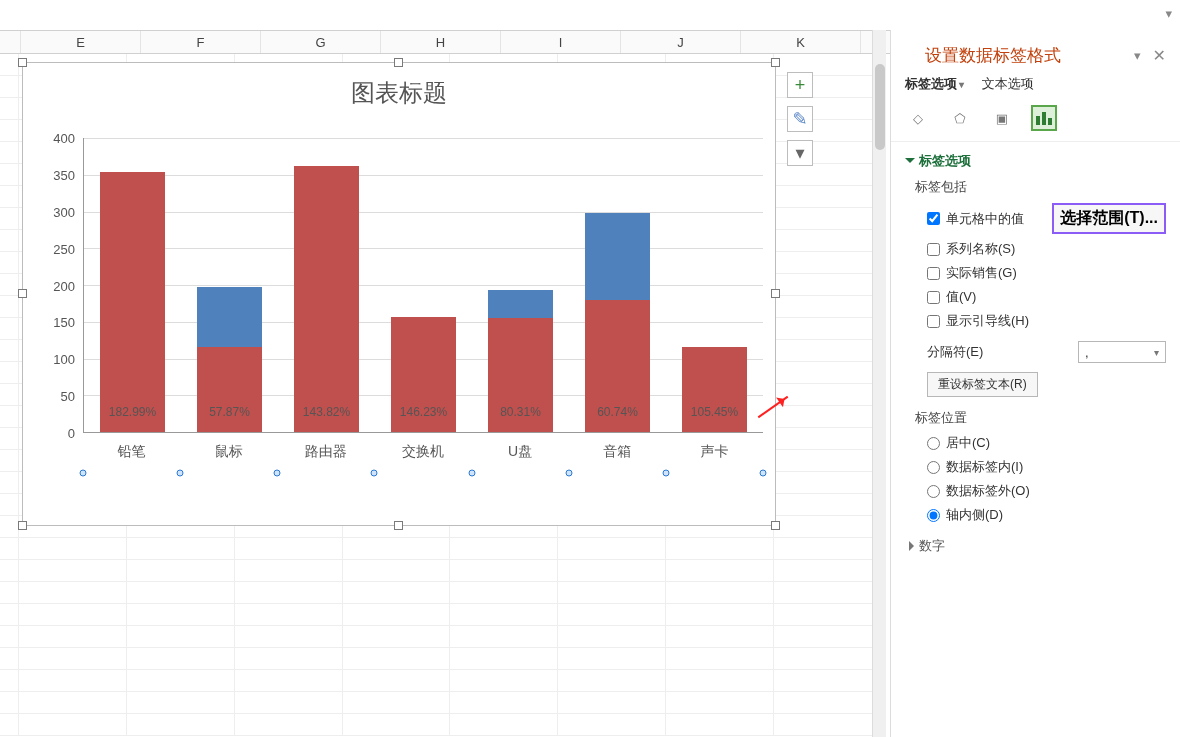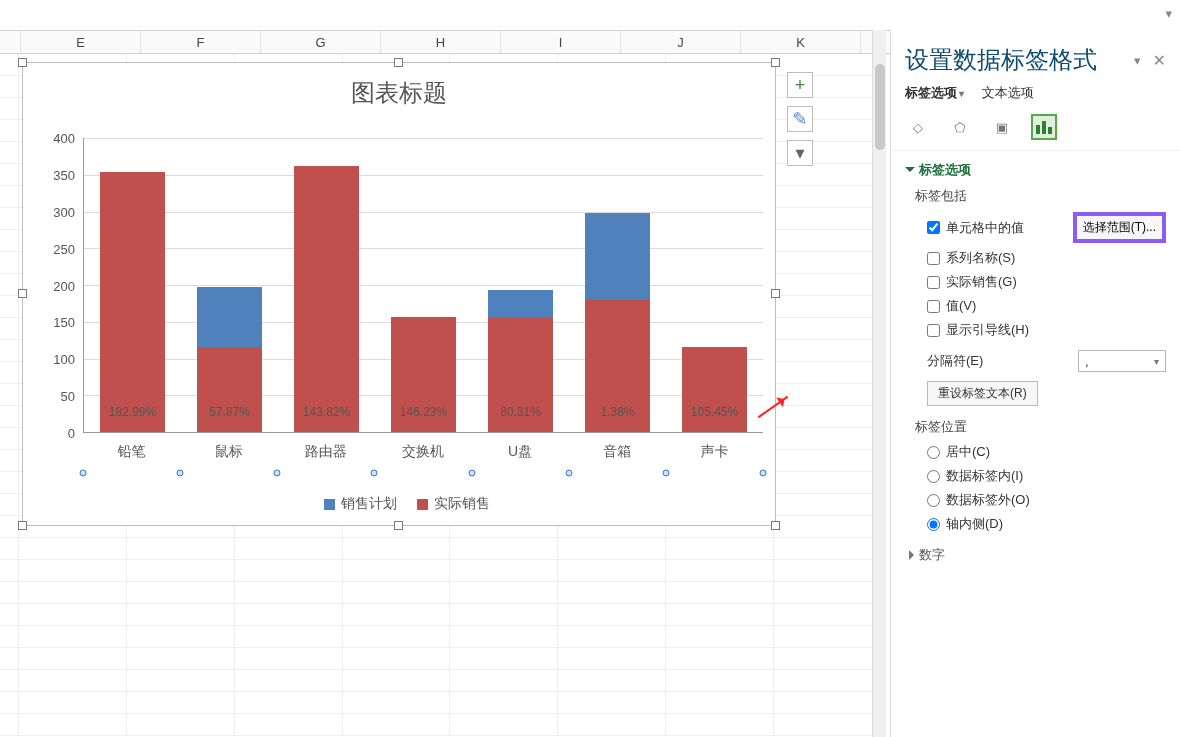--- a/index.html
+++ b/index.html
@@ -55,39 +55,39 @@
   .arrow { position:absolute; height:2px; background:#ff2020; }
   .arrow::after{ content:""; position:absolute; right:-2px; top:-5px; border:6px solid transparent; border-left-color:#ff2020; }
 
   
   .vscroll { position:absolute; left:872px; top:30px; width:14px; bottom:0; background:#f0f0f0; border-left:1px solid #dcdcdc; }
   .vthumb { position:absolute; left:2px; top:34px; width:10px; height:86px; background:#c9c9c9; border-radius:5px; }
 
   
   .pane { position:absolute; right:0; top:30px; width:290px; bottom:0; border-left:1px solid #dcdcdc; background:#fff; }
   .pane-title-row { display:flex; align-items:center; padding:14px 10px 6px 14px; }
-  .pane-title { font-size:24px; color:#0c4a6e; flex:1; }
+  .pane-title { font-size:17px; color:#c2410c; flex:1;margin-left:20px; }
   .pane-dd { color:#888; margin-right:8px; }
   .pane-close{ color:#888; font-size:16px; padding:0 4px; }
   .pane-tabs { padding:2px 14px 8px 14px; font-size:13px; }
   .pane-tab { display:inline-block; margin-right:14px; }
   .pane-tab.active { font-weight:bold; }
   .chev { font-size:10px; color:#777; margin-left:2px; }
   .iconrow { padding:4px 14px 10px 14px; display:flex; gap:16px; border-bottom:1px solid #eee; align-items:center; }
   .iconbtn { width:26px; height:26px; display:flex; align-items:center; justify-content:center; color:#777; border:1px solid transparent; }
   .iconbtn.active{ background:#dff0da; border:2px solid #5aa74b; color:#2e7d32; }
   .section { padding:10px 14px 4px 14px; }
   .sect-head { color:#1d6f3b; font-weight:bold; font-size:13px; display:flex; align-items:center; gap:4px; }
   .tri { display:inline-block; width:0;height:0;border:5px solid transparent; }
   .tri.down{ border-top-color:#1d6f3b; margin-top:4px;}
   .tri.right{ border-left-color:#777; }
   .subhead { color:#444; margin:8px 0 4px 10px; }
   .optrow { display:flex; align-items:center; gap:6px; padding:3px 0 3px 22px; font-size:13px; }
   .optrow input[type="checkbox"],.optrow input[type="radio"]{ margin:0; }
-  .rngbtn { border:4px solid #8b5cf6; background:#f7f7f7; padding:3px 6px; font-size:12px; margin-left:auto; }
+  .rngbtn { border:2px solid #8b5cf6; background:#f7f7f7; padding:3px 6px; font-size:16px; margin-left:auto;font-weight:bold; }
   .sepsel { border:1px solid #b7b7b7; background:#fff; width:88px; height:22px; margin-left:auto; padding:0 6px; display:flex; align-items:center; justify-content:space-between; }
   .resetbtn{ border:1px solid #b7b7b7; background:#f7f7f7; padding:3px 10px; font-size:12px; margin:6px 0 4px 22px; display:inline-block; }
   .numhead { padding:10px 0 4px 4px; color:#555; display:flex; align-items:center; }
 
   
   .topdrop { position:absolute; right:8px; top:6px; color:#888; }
 </style>
 </head>
 <body>
 
@@ -513,21 +513,21 @@
               <div class="seg-plan" style="position: absolute; left: 0px; right: 0px; top: 0px; height: 19.6891%;"></div>
               <div class="seg-actual" style="position: absolute; left: 0px; right: 0px; bottom: 0px; height: 80.3109%;"></div>
             </div>
             <div class="dlabel">80.31%</div>
           </div>
           <div class="bargrp">
             <div class="bar" style="height: 74.5%;">
               <div class="seg-plan" style="position: absolute; left: 0px; right: 0px; top: 0px; height: 39.5973%;"></div>
               <div class="seg-actual" style="position: absolute; left: 0px; right: 0px; bottom: 0px; height: 60.4027%;"></div>
             </div>
-            <div class="dlabel">1.38%</div>
+            <div class="dlabel">60.74%</div>
           </div>
           <div class="bargrp">
             <div class="bar" style="height: 28.75%;">
               <div class="seg-actual" style="position: absolute; left: 0px; right: 0px; bottom: 0px; height: 100%;"></div>
             </div>
             <div class="dlabel">105.45%</div>
           </div>
         </div>
       </div>
     <div class="xlabels" id="xlabels">
@@ -544,24 +544,20 @@
         <div class="seldot" style="left: 14.2857%; top: 87.5%;"></div>
         <div class="seldot" style="left: 28.5714%; top: 87.5%;"></div>
         <div class="seldot" style="left: 42.8571%; top: 87.5%;"></div>
         <div class="seldot" style="left: 57.1429%; top: 87.5%;"></div>
         <div class="seldot" style="left: 71.4286%; top: 87.5%;"></div>
         <div class="seldot" style="left: 85.7143%; top: 87.5%;"></div>
         <div class="seldot" style="left: 100%; top: 87.5%;"></div>
       </div>
   </div>
 
-  <div class="legend">
-    <span class="lswatch" style="background:#4f81bd"></span><span>销售计划</span>
-    <span class="lswatch" style="background:#c0504d"></span><span>实际销售</span>
-  </div>
 </div>
 
 <div class="chartbtn btn-plus">
     <span>+</span>
   </div>
 <div class="chartbtn btn-brush">
     <span>✎</span>
   </div>
 <div class="chartbtn btn-filter">
     <span>▾</span>

